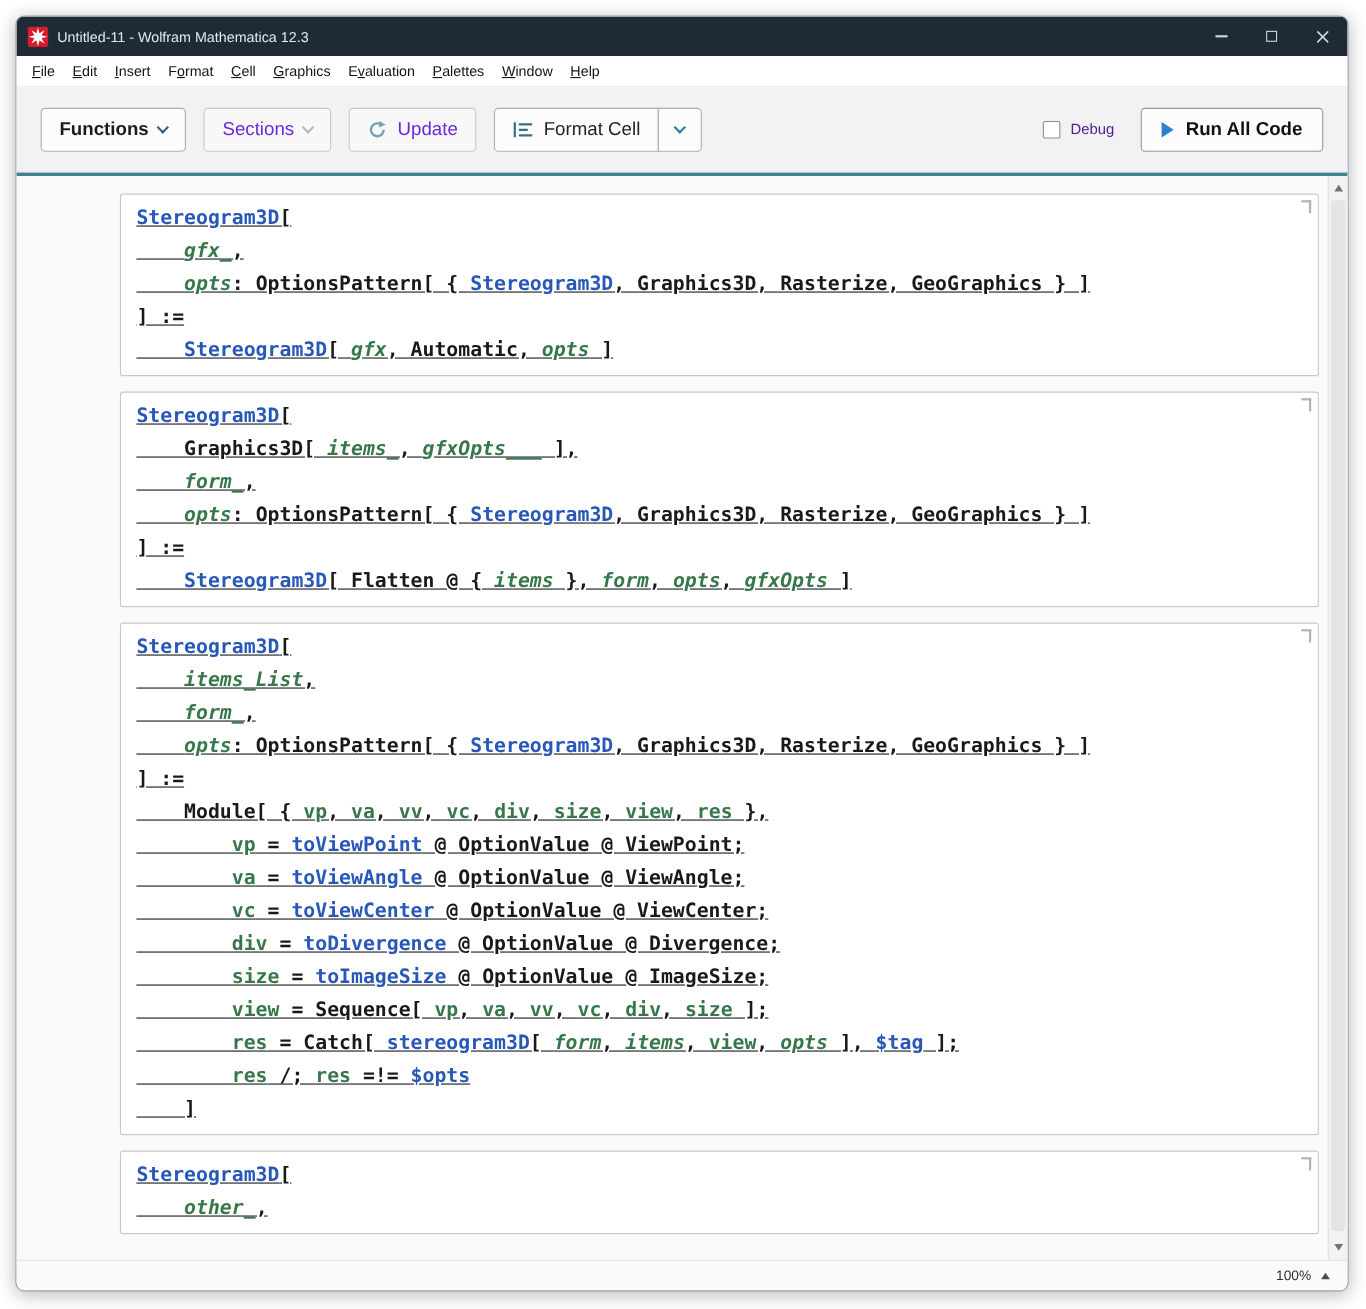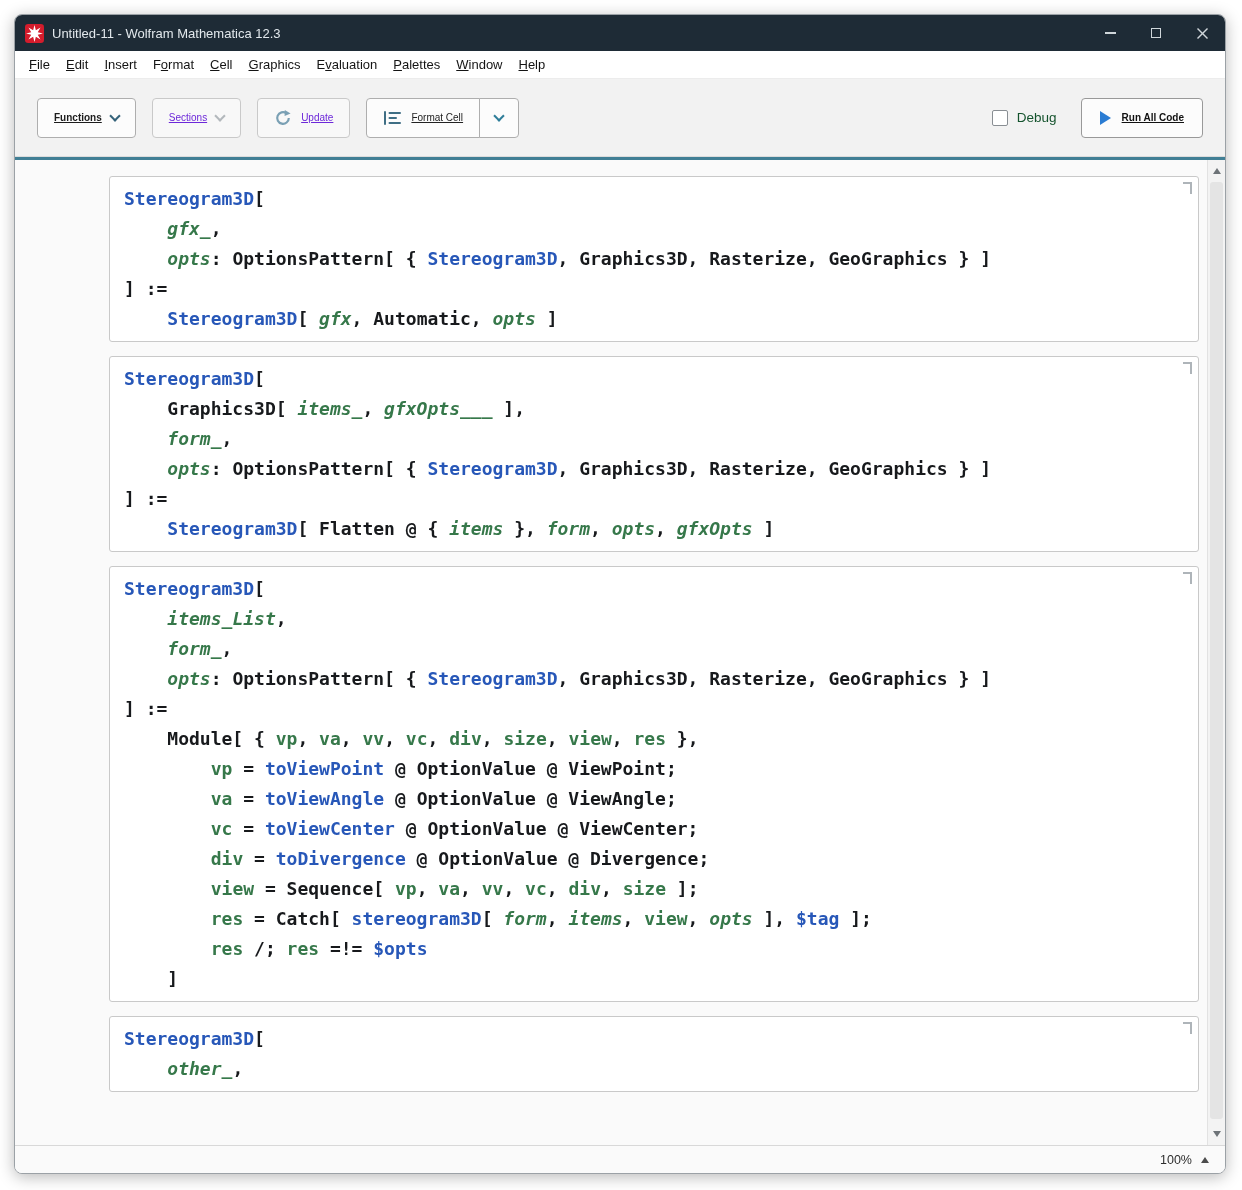--- a/index.html
+++ b/index.html
@@ -34,36 +34,36 @@
   .accel{ text-decoration:underline; }
 
   
   .toolbar{
     height:78px; flex:0 0 78px; background:#f2f2f2; display:flex; align-items:center;
     padding:0 22px; border-bottom:1px solid #dcdcdc;
   }
   .tb-btn{
     height:40px; background:#fcfcfc; border:1px solid #aeaeae; border-radius:4px;
     display:inline-flex; align-items:center; gap:9px; padding:0 16px;
-    font-size:10px; font-family:"Liberation Sans",sans-serif; color:#222;
-    margin-right:16px; cursor:pointer;text-decoration:underline;
+    font-size:17px; font-family:"Liberation Sans",sans-serif; color:#222;
+    margin-right:16px; cursor:pointer;
   }
   .tb-btn.bold{ font-weight:700; color:#1c1c1c; }
   .tb-btn.disabled{ color:#6d28d9; border-color:#c9c9c9; background:#f8f8f8; }
   .chev{
     width:8px; height:8px; display:inline-block; position:relative; top:-2px;
     border-right:2px solid #35637a; border-bottom:2px solid #35637a; transform:rotate(45deg);
   }
   .chev-gray{ border-color:#b3b8bc; }
   .chev-teal{ border-color:#2e7d99; }
   .split{ display:inline-flex; margin-right:16px; }
   .split .split-main{ margin-right:0; border-radius:4px 0 0 4px; }
   .split .split-chev{ margin:0 0 0 -1px; border-radius:0 4px 4px 0; width:40px; justify-content:center; padding:0; }
   .tb-spacer{ flex:1; }
-  .debug{ display:flex; align-items:center; gap:9px; color:#14532d; font-size:13.5px; margin-right:24px; cursor:pointer; }
+  .debug{ display:flex; align-items:center; gap:9px; color:#4c1d95; font-size:13.5px; margin-right:24px; cursor:pointer; }
   .checkbox{ width:16px; height:16px; background:#fff; border:1px solid #898e93; border-radius:2px; display:inline-block; }
   .tb-btn.run{ font-weight:700; color:#111; border-color:#999; gap:11px; padding:0 18px; margin-right:0; }
   .play{
     width:0; height:0; display:inline-block;
     border-left:11px solid var(--run-play-blue,#2b7cd3);
     border-top:7px solid transparent; border-bottom:7px solid transparent;
   }
 
   .accent{ height:3px; flex:0 0 3px; background:var(--accent-teal,#417f95); }
 
@@ -75,21 +75,21 @@
     margin:0 26px 14px 94px;
   }
   .cell-corner{
     position:absolute; top:5px; right:6px; width:9px; height:12px;
     border-top:2px solid #aeb4b9; border-right:2px solid #aeb4b9;
   }
   .code{
     font-family:"DejaVu Sans Mono",monospace; font-weight:700; font-size:18px;
     line-height:30px; padding:7px 14px; color:var(--code-black,#17191c);
   }
-  .line{ white-space:pre; }
+  .line{ white-space:pre;text-decoration:underline; }
   .tok-k{ color:var(--code-black,#17191c); }
   .tok-b{ color:var(--code-blue,#2757b8); }
   .tok-g{ color:var(--code-green,#36784a); font-style:italic; }
   .tok-v{ color:var(--code-green,#36784a); }
 
   
   .vscroll{
     position:absolute; top:0; right:0; bottom:0; width:18px; background:#f3f3f3;
     border-left:1px solid #e2e2e2;
   }
@@ -227,20 +227,21 @@
             <div class="line"><span class="tok-b">Stereogram3D</span><span class="tok-k">[</span></div>
             <div class="line"><span class="tok-k">    </span><span class="tok-g">items_List</span><span class="tok-k">,</span></div>
             <div class="line"><span class="tok-k">    </span><span class="tok-g">form_</span><span class="tok-k">,</span></div>
             <div class="line"><span class="tok-k">    </span><span class="tok-g">opts</span><span class="tok-k">: OptionsPattern[ { </span><span class="tok-b">Stereogram3D</span><span class="tok-k">, Graphics3D, Rasterize, GeoGraphics } ]</span></div>
             <div class="line"><span class="tok-k">] :=</span></div>
             <div class="line"><span class="tok-k">    Module[ { </span><span class="tok-v">vp</span><span class="tok-k">, </span><span class="tok-v">va</span><span class="tok-k">, </span><span class="tok-v">vv</span><span class="tok-k">, </span><span class="tok-v">vc</span><span class="tok-k">, </span><span class="tok-v">div</span><span class="tok-k">, </span><span class="tok-v">size</span><span class="tok-k">, </span><span class="tok-v">view</span><span class="tok-k">, </span><span class="tok-v">res</span><span class="tok-k"> },</span></div>
             <div class="line"><span class="tok-k">        </span><span class="tok-v">vp</span><span class="tok-k"> = </span><span class="tok-b">toViewPoint</span><span class="tok-k"> @ OptionValue @ ViewPoint;</span></div>
             <div class="line"><span class="tok-k">        </span><span class="tok-v">va</span><span class="tok-k"> = </span><span class="tok-b">toViewAngle</span><span class="tok-k"> @ OptionValue @ ViewAngle;</span></div>
             <div class="line"><span class="tok-k">        </span><span class="tok-v">vc</span><span class="tok-k"> = </span><span class="tok-b">toViewCenter</span><span class="tok-k"> @ OptionValue @ ViewCenter;</span></div>
             <div class="line"><span class="tok-k">        </span><span class="tok-v">div</span><span class="tok-k"> = </span><span class="tok-b">toDivergence</span><span class="tok-k"> @ OptionValue @ Divergence;</span></div>
+            <div class="line"><span class="tok-k">        </span><span class="tok-v">size</span><span class="tok-k"> = </span><span class="tok-b">toImageSize</span><span class="tok-k"> @ OptionValue @ ImageSize;</span></div>
             <div class="line"><span class="tok-k">        </span><span class="tok-v">view</span><span class="tok-k"> = Sequence[ </span><span class="tok-v">vp</span><span class="tok-k">, </span><span class="tok-v">va</span><span class="tok-k">, </span><span class="tok-v">vv</span><span class="tok-k">, </span><span class="tok-v">vc</span><span class="tok-k">, </span><span class="tok-v">div</span><span class="tok-k">, </span><span class="tok-v">size</span><span class="tok-k"> ];</span></div>
             <div class="line"><span class="tok-k">        </span><span class="tok-v">res</span><span class="tok-k"> = Catch[ </span><span class="tok-b">stereogram3D</span><span class="tok-k">[ </span><span class="tok-g">form</span><span class="tok-k">, </span><span class="tok-g">items</span><span class="tok-k">, </span><span class="tok-v">view</span><span class="tok-k">, </span><span class="tok-g">opts</span><span class="tok-k"> ], </span><span class="tok-b">$tag</span><span class="tok-k"> ];</span></div>
             <div class="line"><span class="tok-k">        </span><span class="tok-v">res</span><span class="tok-k"> /; </span><span class="tok-v">res</span><span class="tok-k"> =!= </span><span class="tok-b">$opts</span></div>
             <div class="line"><span class="tok-k">    ]</span></div>
           </div>
         </div>
         <div class="cell">
           <div class="cell-corner"></div>
           <div class="code">
             <div class="line"><span class="tok-b">Stereogram3D</span><span class="tok-k">[</span></div>

